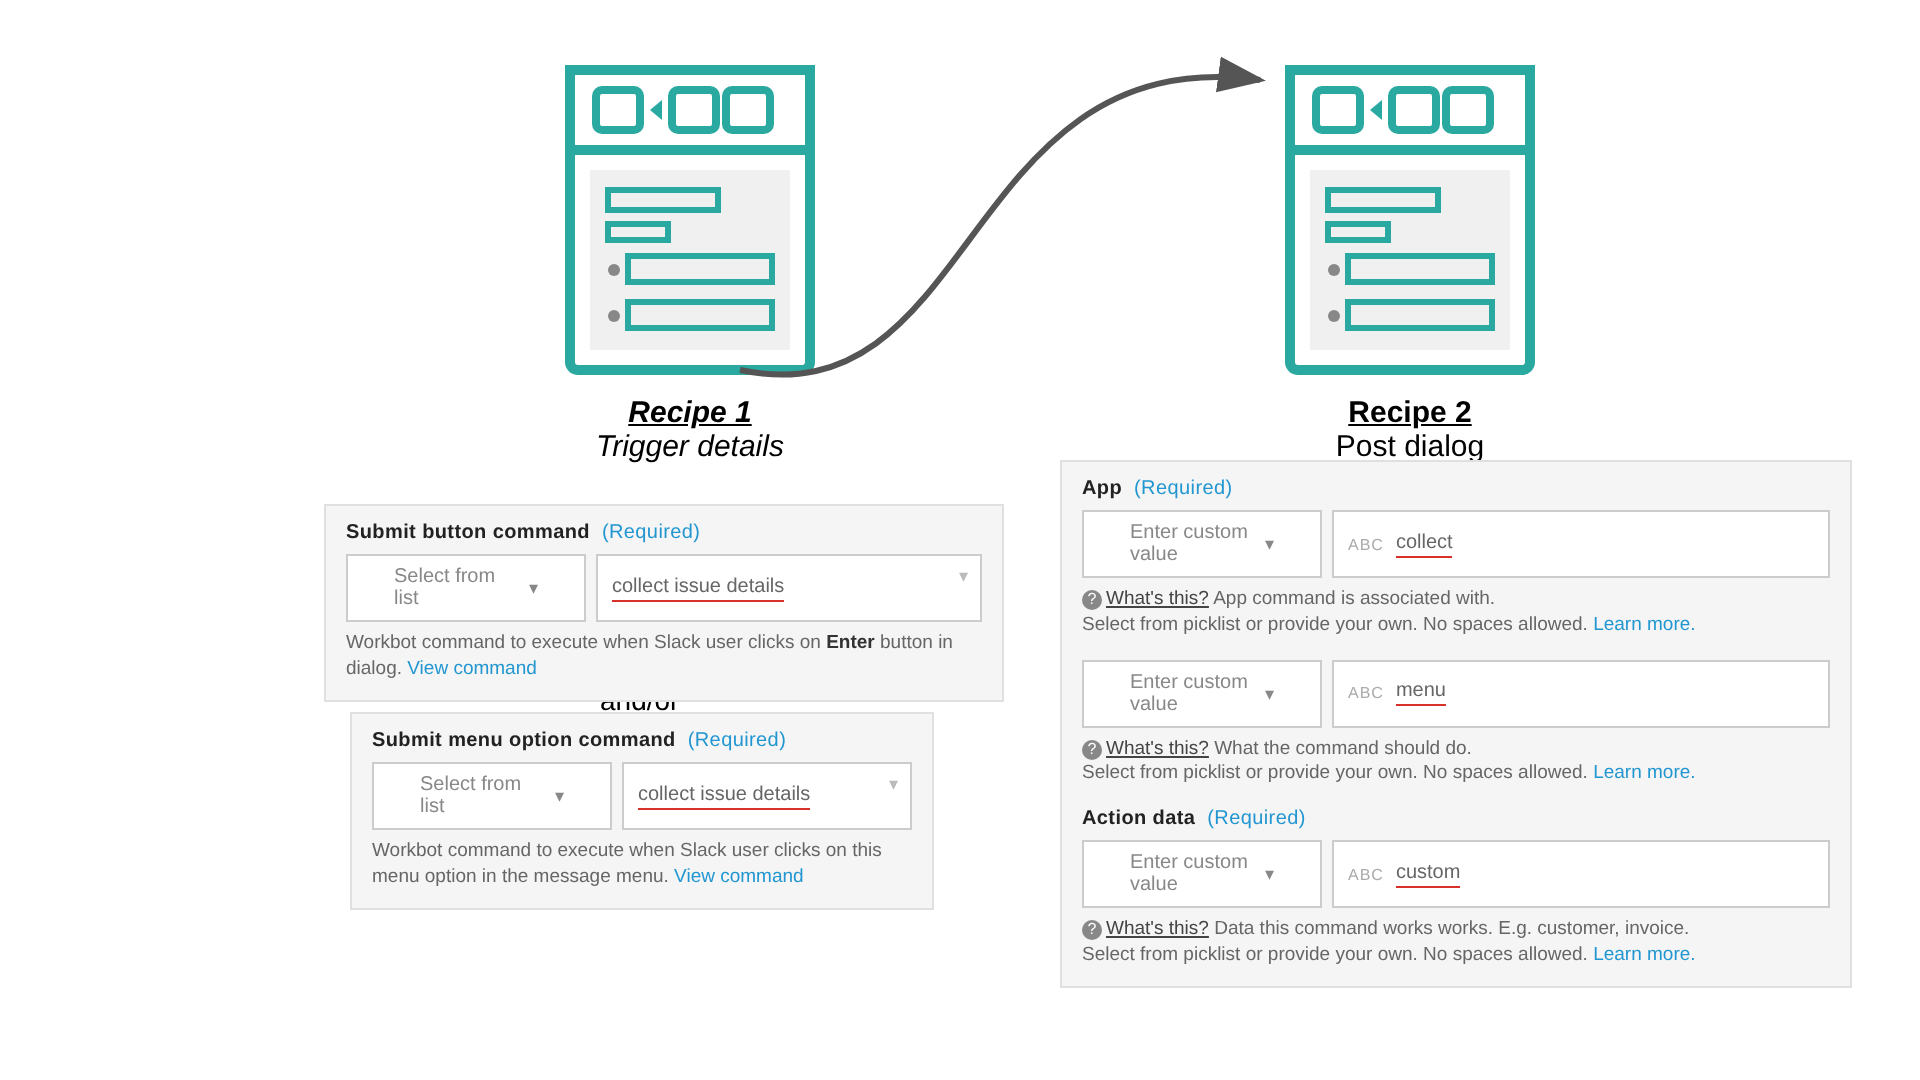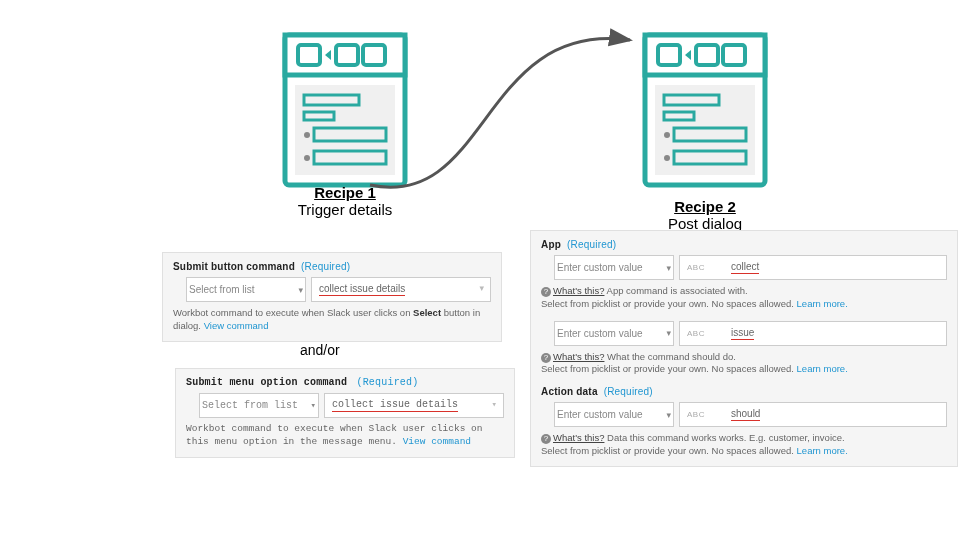--- a/index.html
+++ b/index.html
@@ -5,39 +5,39 @@
   * { box-sizing: border-box; margin: 0; padding: 0; }
   body { width: 960px; height: 540px; font-family: -apple-system, BlinkMacSystemFont, "Segoe UI", Arial, sans-serif; background: #fff; position: relative; overflow: hidden; }
 
   .recipe-icon { position: absolute; width: 130px; height: 160px; }
   .recipe-icon.left { left: 280px; top: 30px; }
   .recipe-icon.right { left: 640px; top: 30px; }
 
   .arrow-svg { position: absolute; left: 350px; top: 10px; width: 340px; height: 190px; pointer-events: none; }
 
   .recipe-heading { position: absolute; text-align: center; font-size: 15px; }
-  .recipe-heading.left { left: 280px; top: 184px; width: 130px; }
+  .recipe-heading.left { left: 280px; top: 198px; width: 130px; font-style: italic; }
   .recipe-heading.right { left: 640px; top: 198px; width: 130px; }
   .recipe-heading .title { font-weight: bold; text-decoration: underline; }
   .recipe-heading .subtitle { font-weight: normal; }
 
   .panel { position: absolute; background: #f5f5f5; border: 1px solid #e0e0e0; padding: 8px 10px; font-size: 10px; color: #333; }
   .panel.p1 { left: 162px; top: 252px; width: 340px; }
-  .panel.p2 { left: 175px; top: 368px; width: 340px; font-family: Liberation Mono, monospace; }
-  .panel.p3 { left: 530px; top: 230px; width: 428px; }
+  .panel.p2 { left: 175px; top: 356px; width: 292px; }
+  .panel.p3 { left: 530px; top: 230px; width: 396px; }
 
   .andor { position: absolute; left: 300px; top: 342px; font-size: 14px; }
 
   .field-label { font-size: 10px; font-weight: 600; letter-spacing: 0.2px; color: #222; }
   .field-label .req { color: #2196d1; font-weight: normal; margin-left: 3px; }
 
   .field-row { display: flex; margin-top: 5px; }
-  .select-box { background: #fff; border: 1px solid #ccc; padding: 5px 2px; font-size: 10px; color: #888; display: flex; align-items: center; justify-content: space-between; margin-left: 13px; }
+  .select-box { background: #fff; border: 1px solid #ccc; padding: 5px 23px; font-size: 10px; color: #888; display: flex; align-items: center; justify-content: space-between; }
   .select-box .caret { font-size: 9px; color: #888; margin-left: 6px; }
-  .text-box { background: #fff; border: 1px solid #ccc; padding: 5px 7px; font-size: 10px; color: #888; flex: 1; display: flex; align-items: center; gap: 20px; }
+  .text-box { background: #fff; border: 1px solid #ccc; padding: 5px 7px; font-size: 10px; color: #888; flex: 1; display: flex; align-items: center; }
   .text-box .redline { border-bottom: 1.5px solid #d8312a; padding-bottom: 1px; color: #666; }
   .text-box .label-abc { font-size: 8px; color: #aaa; margin-right: 6px; letter-spacing: 0.5px; }
   .text-box.with-dropdown { position: relative; }
   .text-box.with-dropdown::after { content: "▾"; position: absolute; right: 6px; top: 5px; font-size: 9px; color: #bbb; }
 
   .caption { font-size: 9.5px; color: #666; margin-top: 5px; line-height: 1.35; }
   .caption a, .caption .link { color: #2196d1; text-decoration: none; cursor: pointer; }
   .caption .bold { font-weight: 600; color: #333; }
   .caption .whats { text-decoration: underline; color: #444; cursor: help; }
   .caption .q { display: inline-block; width: 10px; height: 10px; border-radius: 50%; background: #888; color: #fff; font-size: 8px; text-align: center; line-height: 10px; margin-right: 2px; }
@@ -110,21 +110,21 @@
   <div class="field-row">
     <div class="select-box select-left">
       <span>Select from list</span>
       <span class="caret">▾</span>
     </div>
     <div class="text-box with-dropdown">
       <span class="redline">collect issue details</span>
     </div>
   </div>
   <div class="caption">
-    <span>Workbot command to execute when Slack user clicks on </span><span class="bold">Select</span><span> button in dialog. </span><span class="link">View command</span>
+    <span>Workbot command to execute when Slack user clicks on </span><span class="bold">Enter</span><span> button in dialog. </span><span class="link">View command</span>
   </div>
 </div>
 
 <div class="panel p2">
   <div class="field-label">
     <span>Submit menu option command</span>
     <span class="req">(Required)</span>
   </div>
   <div class="field-row">
     <div class="select-box select-left">
@@ -164,42 +164,42 @@
   </div>
 
   <div class="block">
     <div class="field-row">
       <div class="select-box select-left">
         <span>Enter custom value</span>
         <span class="caret">▾</span>
       </div>
       <div class="text-box">
         <span class="label-abc">ABC</span>
-        <span class="redline">issue</span>
+        <span class="redline">menu</span>
       </div>
     </div>
     <div class="caption">
       <span class="q">?</span><span class="whats">What's this?</span><span> What the command should do.</span><br>
       <span>Select from picklist or provide your own. No spaces allowed. </span><span class="link">Learn more.</span>
     </div>
   </div>
 
   <div class="block">
     <div class="field-label">
       <span>Action data</span>
       <span class="req">(Required)</span>
     </div>
     <div class="field-row">
       <div class="select-box select-left">
         <span>Enter custom value</span>
         <span class="caret">▾</span>
       </div>
       <div class="text-box">
         <span class="label-abc">ABC</span>
-        <span class="redline">should</span>
+        <span class="redline">custom</span>
       </div>
     </div>
     <div class="caption">
       <span class="q">?</span><span class="whats">What's this?</span><span> Data this command works works. E.g. customer, invoice.</span><br>
       <span>Select from picklist or provide your own. No spaces allowed. </span><span class="link">Learn more.</span>
     </div>
   </div>
 
 </div>
 

